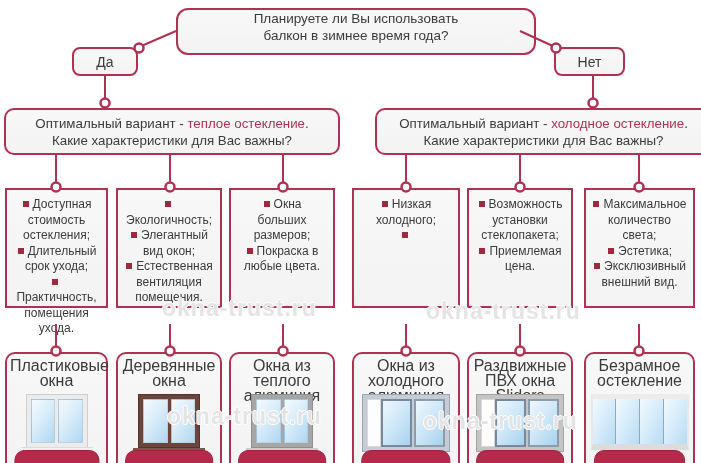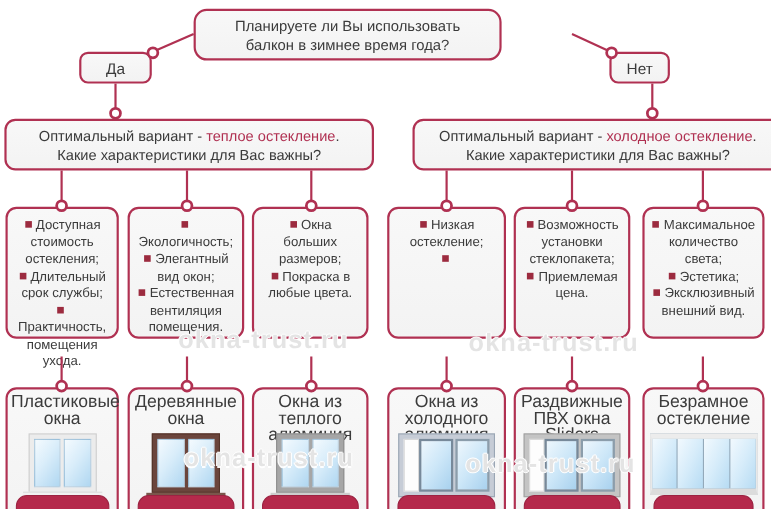--- a/index.html
+++ b/index.html
@@ -6,35 +6,35 @@
   #canvas{
     position:relative;width:701px;height:463px;overflow:hidden;background:#fff;
     font-family:"Liberation Sans",sans-serif;color:#3b3b3b;
   }
   .node{
     position:absolute;box-sizing:border-box;
     background:linear-gradient(#f8f8f8,#f3f3f3);
     border:2px solid #b03152;border-radius:10px;z-index:2;text-align:center;
   }
   
-  .q-box{left:176px;top:8px;width:280px;height:47px;border-radius:12px;
-    display:flex;align-items:center;justify-content:center;text-align:center;
+  .q-box{left:176px;top:8px;width:360px;height:47px;border-radius:12px;
+    display:flex;align-items:flex-start;justify-content:center;text-align:center;
     font-size:13.5px;line-height:17px;}
   .q-box .q-inner{display:inline-block;max-width:250px;}
   
   .ans{display:flex;align-items:center;justify-content:center;font-size:14px;border-radius:8px;}
   .ans-yes{left:72px;top:47px;width:66px;height:29px;}
-  .ans-no{left:554px;top:47px;width:55px;height:29px;}
+  .ans-no{left:554px;top:47px;width:71px;height:29px;}
   
   .opt{height:47px;top:108px;padding:6px 16px;font-size:13.3px;line-height:16.5px;border-radius:10px;}
   .opt-left{left:4px;width:336px;}
   .opt-right{left:375px;width:337px;}
   .hl{color:#b03152;}
   
-  .feat{top:188px;height:120px;padding:7px 6px;font-size:12px;line-height:15.5px;border-radius:10px;}
+  .feat{top:188px;height:120px;padding:7px 6px;font-size:12px;line-height:15.5px;border-radius:0;}
   .feat-1{left:5px;width:103px;}
   .feat-2{left:116px;width:106px;}
   .feat-3{left:229px;width:106px;}
   .feat-4{left:352px;width:108px;}
   .feat-5{left:467px;width:106px;}
   .feat-6{left:584px;width:111px;}
   .bullet{display:inline-block;width:6px;height:6px;background:#9c2b3f;margin:0 4px 1px 1px;vertical-align:middle;}
   
   .wbox{top:352px;height:122px;border-radius:10px;text-align:center;}
   .wbox-1{left:5px;width:103px;}
@@ -140,34 +140,34 @@
     <div><span>Оптимальный вариант - </span><span class="hl">теплое остекление</span><span>.</span></div>
     <div>Какие характеристики для Вас важны?</div>
   </div>
   <div class="node opt opt-right">
     <div><span>Оптимальный вариант - </span><span class="hl">холодное остекление</span><span>.</span></div>
     <div>Какие характеристики для Вас важны?</div>
   </div>
 
   <div class="node feat feat-1">
     <div class="feat-item"><span class="bullet"></span><span>Доступная стоимость остекления;</span></div>
-    <div class="feat-item"><span class="bullet"></span><span>Длительный срок службы;</span></div>
+    <div class="feat-item"><span class="bullet"></span><span>Длительный срок ухода;</span></div>
     <div class="feat-item"><span class="bullet"></span><span>Практичность, помещения ухода.</span></div>
   </div>
   <div class="node feat feat-2">
     <div class="feat-item"><span class="bullet"></span><span>Экологичность;</span></div>
     <div class="feat-item"><span class="bullet"></span><span>Элегантный вид окон;</span></div>
     <div class="feat-item"><span class="bullet"></span><span>Естественная вентиляция помещения.</span></div>
   </div>
   <div class="node feat feat-3">
     <div class="feat-item"><span class="bullet"></span><span>Окна больших размеров;</span></div>
     <div class="feat-item"><span class="bullet"></span><span>Покраска в любые цвета.</span></div>
   </div>
   <div class="node feat feat-4">
-    <div class="feat-item"><span class="bullet"></span><span>Низкая остекление;</span></div>
+    <div class="feat-item"><span class="bullet"></span><span>Низкая холодного;</span></div>
     <div class="feat-item"><span class="bullet"></span></div>
   </div>
   <div class="node feat feat-5">
     <div class="feat-item"><span class="bullet"></span><span>Возможность установки стеклопакета;</span></div>
     <div class="feat-item"><span class="bullet"></span><span>Приемлемая цена.</span></div>
   </div>
   <div class="node feat feat-6">
     <div class="feat-item"><span class="bullet"></span><span>Максимальное количество света;</span></div>
     <div class="feat-item"><span class="bullet"></span><span>Эстетика;</span></div>
     <div class="feat-item"><span class="bullet"></span><span>Эксклюзивный внешний вид.</span></div>

